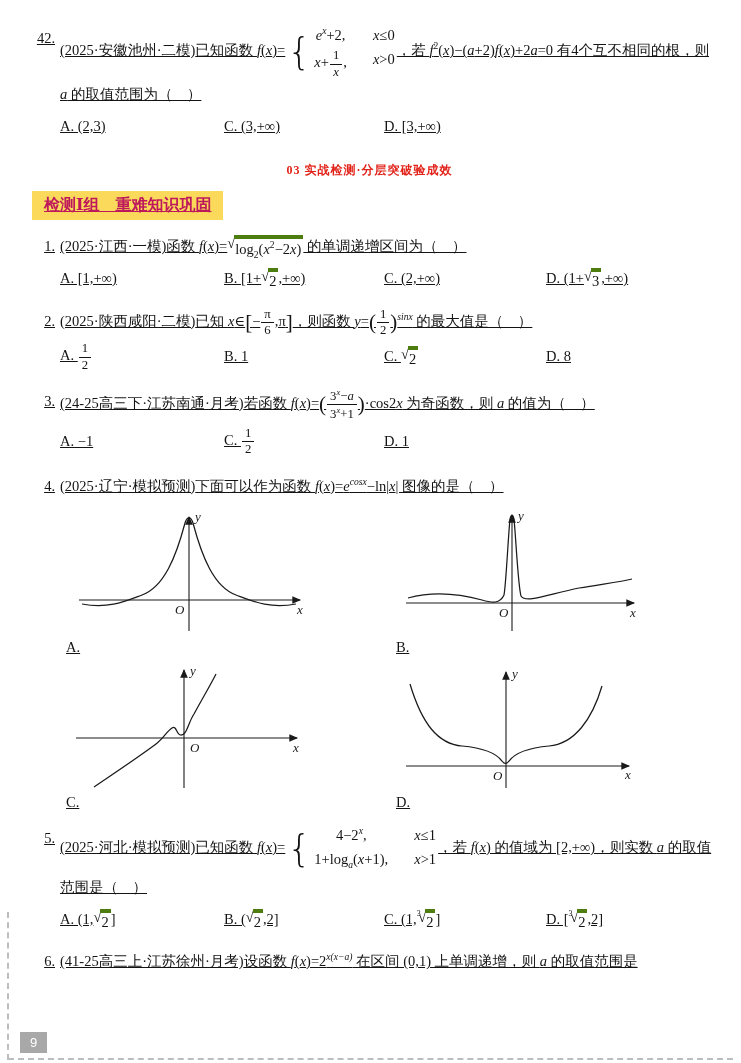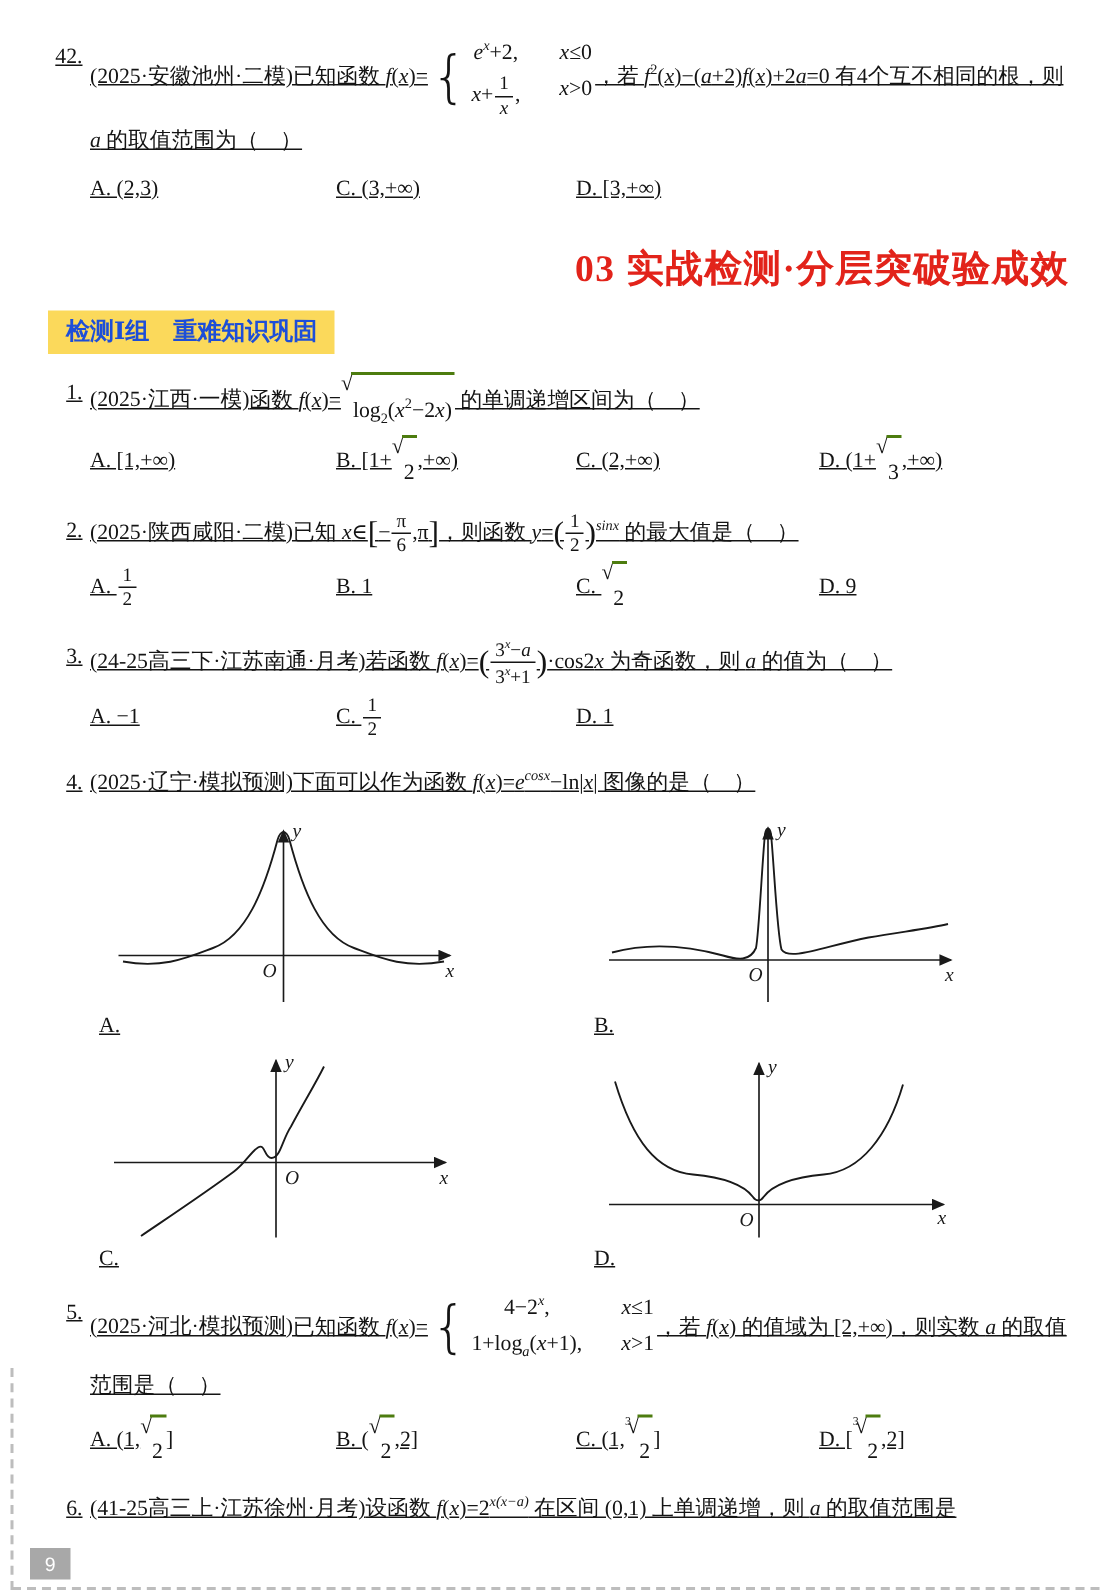--- a/index.html
+++ b/index.html
@@ -31,41 +31,41 @@
   .math i, .it { font-style: italic; }
   sup, sub { font-size: 0.66em; }
   .frac {
     display: inline-flex; flex-direction: column; align-items: center;
     vertical-align: middle; line-height: 1.2; font-size: 0.88em; margin: 0 1px;
   }
   .fnum { border-bottom: 1px solid #141414; padding: 0 3px; }
   .fden { padding: 0 3px; }
   .sqrt { display: inline-flex; align-items: flex-start; vertical-align: middle; }
   .rad  { line-height: 1.15; }
-  .sqrt-body { border-top: 2px solid #4d7c0f; padding: 14px 2px 0 1px; margin-left: -1px; line-height: 1.35; }
+  .sqrt-body { border-top: 4px solid #4d7c0f; padding: 0 2px 0 1px; margin-left: -1px; line-height: 1.35; }
   .sqrt-idx { font-size: 0.55em; position: relative; top: -0.35em; margin-right: -0.3em; }
   .pw { display: inline-flex; align-items: center; vertical-align: middle; margin: 0 2px; }
   .pw-brace {
     font-family: "DejaVu Sans", sans-serif; font-weight: 200;
     font-size: 2.6em; line-height: 0.95; margin-right: 3px;
   }
   .pw-rows {
     display: inline-grid; grid-template-columns: auto auto;
     column-gap: 26px; row-gap: 2px; line-height: 1.55; text-align: center;
   }
   .big { font-size: 1.45em; line-height: 1; vertical-align: middle; }
 
   
   .section-title {
-    text-align: right; color: #e2231a; font-size: 25px; font-weight: bold;
+    text-align: center; color: #e2231a; font-size: 12px; font-weight: bold;
     margin: 14px 0 12px 0; letter-spacing: 1px;
   }
   .group-header {
-    display: inline-block; background: #fbd95b; color: #1d4ed8;
-    font-weight: bold; font-size: 16px; padding: 4px 12px; margin: 0 0 12px 6px;
+    display: inline-block; background: #fbd95b; color: #be185d;
+    font-weight: bold; font-size: 16px; padding: 4px 12px; margin: 0 0 12px 6px; text-decoration: underline;
   }
 
   
   .graph-grid {
     display: grid; grid-template-columns: 250px 250px;
     column-gap: 80px; row-gap: 2px; margin: 6px 0 4px 4px;
   }
   .graph { margin: 0; }
   .graph svg { display: block; }
   .graph figcaption { margin: 0 0 2px 2px; line-height: 1.4; }
@@ -153,21 +153,21 @@
       <div class="options math">
         <span class="option">A. <span class="frac">
               <span class="fnum">1</span>
               <span class="fden">2</span>
             </span></span>
         <span class="option">B. 1</span>
         <span class="option">C. <span class="sqrt">
               <span class="rad">√</span>
               <span class="sqrt-body">2</span>
             </span></span>
-        <span class="option">D. 9</span>
+        <span class="option">D. 8</span>
       </div>
     </div>
   </div>
 
   
   <div class="question">
     <div class="q-label">3.</div>
     <div class="q-body">
       <p class="q-stem math"><span>(24-25高三下·江苏南通·月考)</span><span>若函数 <i>f</i>(<i>x</i>)=<span class="big">(</span><span class="frac">
               <span class="fnum">3<sup class="it">x</sup>−<i>a</i></span>

